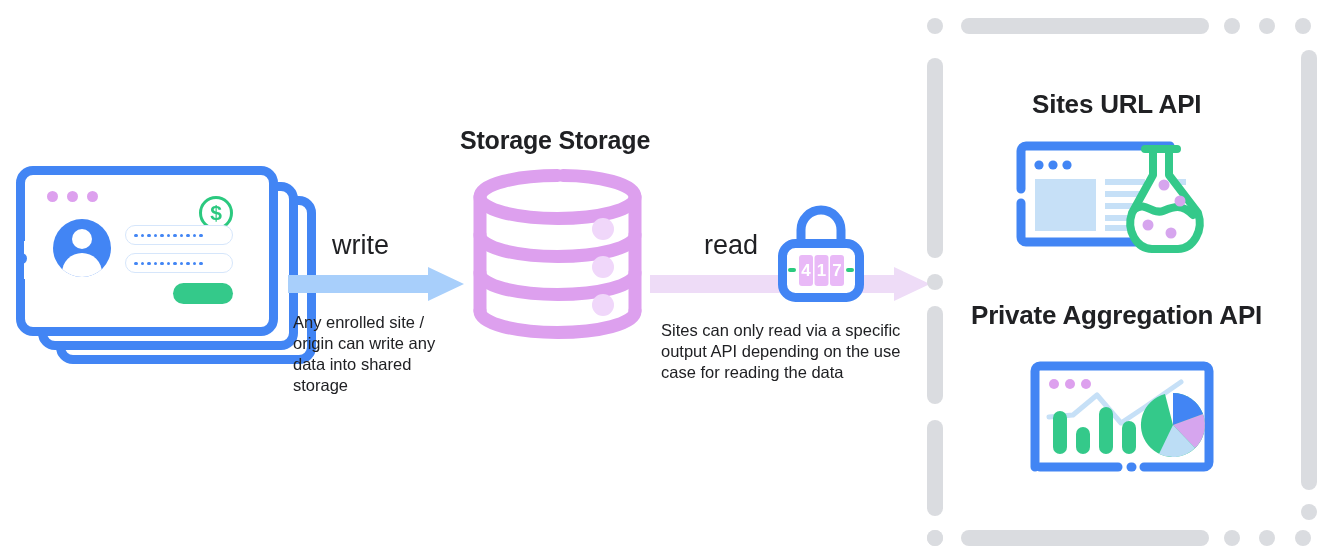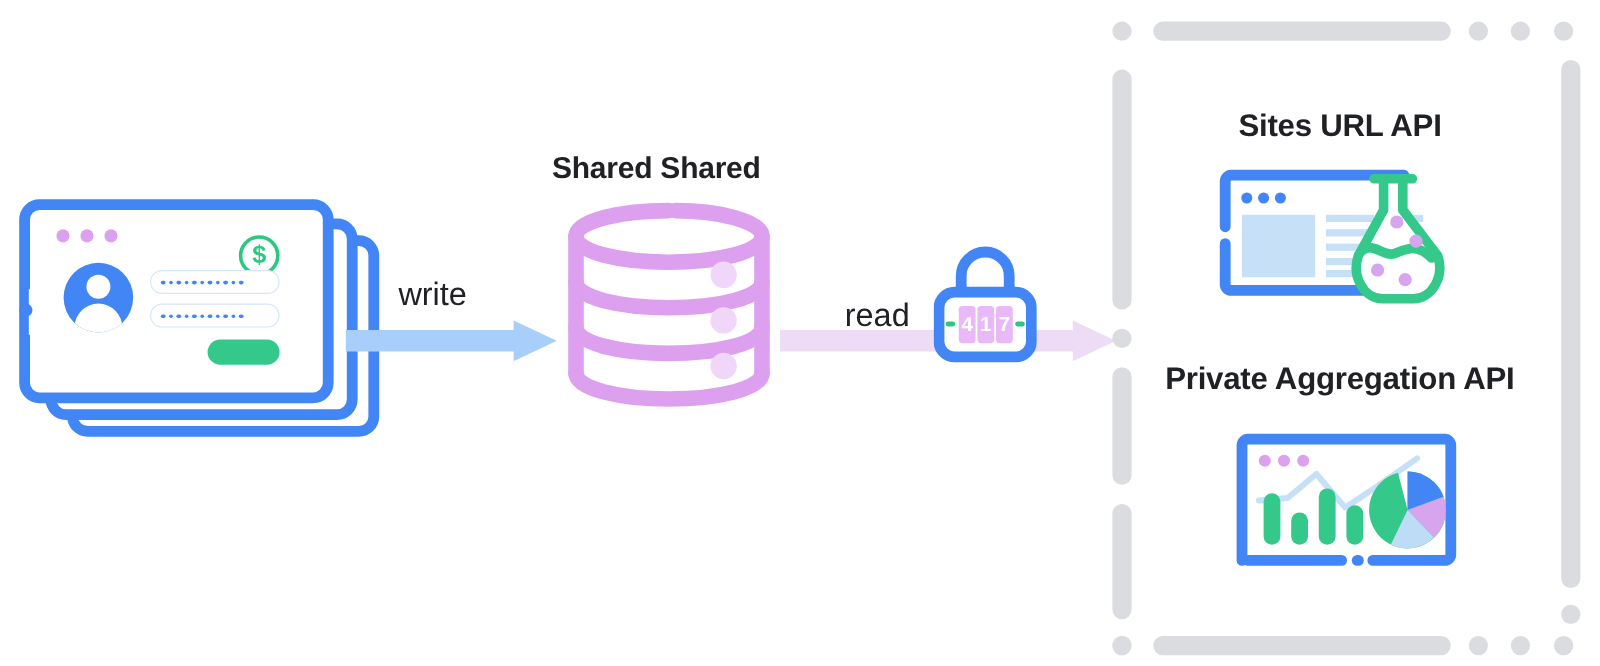--- a/index.html
+++ b/index.html
@@ -216,22 +216,23 @@
   </div>
 
   <div class="abs arrow-label" style="left:332px; top:230px;">write</div>
 
   <div class="abs arrow-wrap" style="left:288px; top:266px;">
     <svg width="176" height="36" viewBox="0 0 176 36">
       <path d="M0 9 h140 V1 L176 18 L140 35 V27 H0 Z" fill="#a8cffb"></path>
     </svg>
   </div>
 
-
-  <div class="abs heading" id="storage-title">Shared Shared</div>
+  <div class="abs caption" style="left:293px; top:312px; width:168px;">Any enrolled site / origin can write any data into shared storage</div>
+
+  <div class="abs heading" id="storage-title">Storage Storage</div>
 
   <div class="abs" id="cylinder">
     <svg width="175" height="182" viewBox="0 0 175 182">
       <g fill="none" stroke="#dda0ee" stroke-width="13" stroke-linecap="round">
 
         <path d="M87.5 7.5 C47 7.5 10 16 10 29 C10 42 47 50.5 87.5 50.5 C128 50.5 165 42 165 29 C165 16 128 7.5 93 7.5"></path>
 
         <path d="M10 67 C10 80 47 88.5 87.5 88.5 C128 88.5 165 80 165 67"></path>
         <path d="M10 105 C10 118 47 126.5 87.5 126.5 C128 126.5 165 118 165 105"></path>
 
@@ -241,21 +242,21 @@
         <path d="M165 29 V143"></path>
       </g>
       <g fill="#f0d7fa">
         <circle cx="133" cy="61" r="11"></circle>
         <circle cx="133" cy="99" r="11"></circle>
         <circle cx="133" cy="137" r="11"></circle>
       </g>
     </svg>
   </div>
 
-  <div class="abs arrow-label" style="left:704px; top:248px;text-align:right;">read</div>
+  <div class="abs arrow-label" style="left:704px; top:230px;text-align:right;">read</div>
 
   <div class="abs arrow-wrap" style="left:650px; top:266px;">
     <svg width="280" height="36" viewBox="0 0 280 36">
       <path d="M0 9 h244 V1 L280 18 L244 35 V27 H0 Z" fill="#eedcf7"></path>
     </svg>
   </div>
 
   <div class="abs" id="lock">
     <svg width="86" height="99" viewBox="0 0 86 99">
 
@@ -272,20 +273,21 @@
         <text x="28" y="73">4</text>
         <text x="43.5" y="73">1</text>
         <text x="59" y="73">7</text>
       </g>
 
       <rect x="10" y="65" width="8" height="4" rx="2" fill="#2bc97f"></rect>
       <rect x="68" y="65" width="8" height="4" rx="2" fill="#2bc97f"></rect>
     </svg>
   </div>
 
+  <div class="abs caption" style="left:661px; top:320px; width:240px;">Sites can only read via a specific output API depending on the use case for reading the data</div>
 
   <div class="abs" id="panel">
 
     <div class="dash" style="left:6px;  top:12px; width:16px; height:16px; border-radius:50%;"></div>
     <div class="dash" style="left:40px; top:12px; width:248px; height:16px;"></div>
     <div class="dash" style="left:303px;top:12px; width:16px; height:16px; border-radius:50%;"></div>
     <div class="dash" style="left:338px;top:12px; width:16px; height:16px; border-radius:50%;"></div>
     <div class="dash" style="left:374px;top:12px; width:16px; height:16px; border-radius:50%;"></div>
 
     <div class="dash" style="left:6px; top:52px; width:16px; height:200px;"></div>

